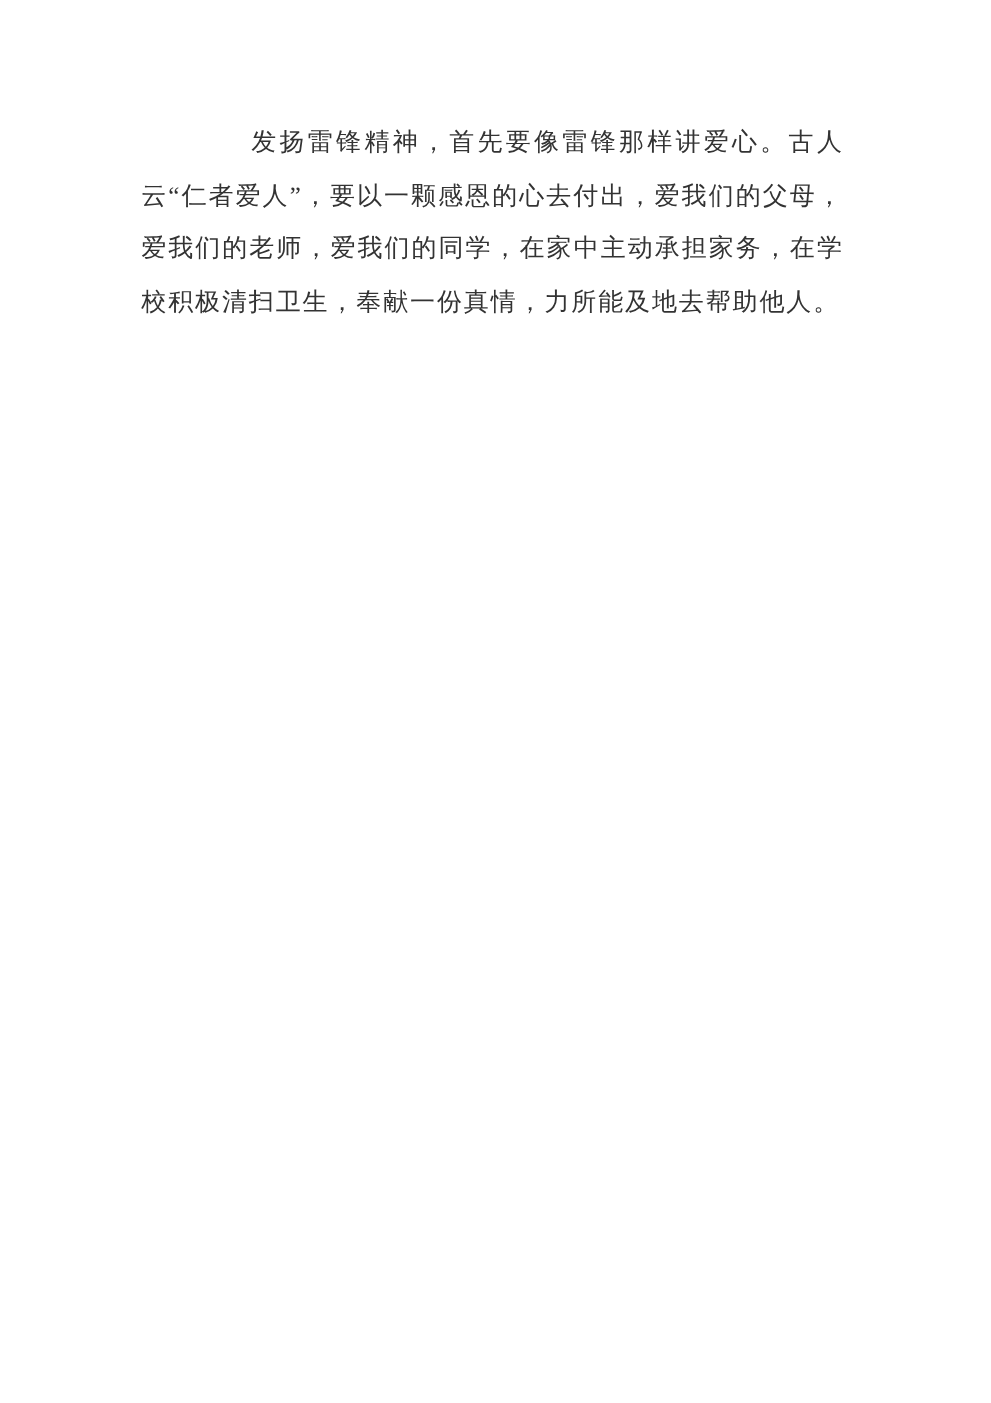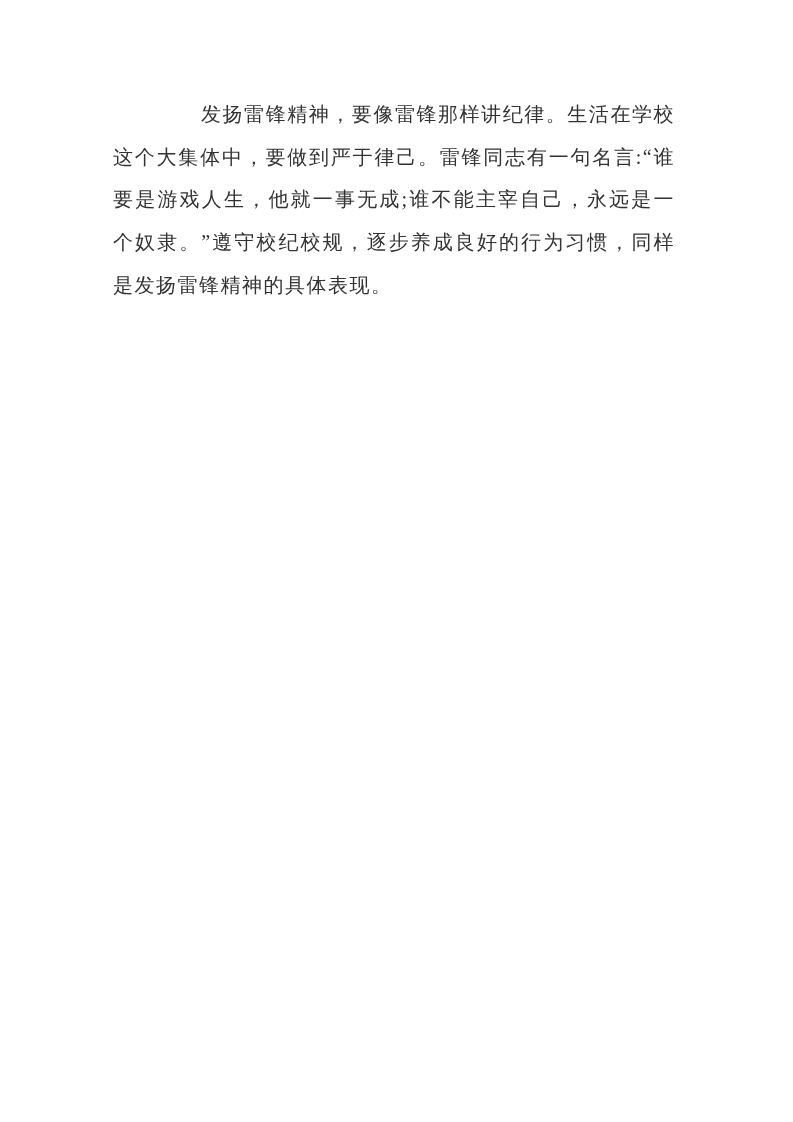--- a/index.html
+++ b/index.html
@@ -31,14 +31,14 @@
     word-break: break-all;
   }
   .para.indent {
     text-indent: 88px;
   }
 </style>
 </head>
 <body>
 
 <div class="page">
-  <p class="para indent">发扬雷锋精神，要像雷锋那样讲纪律。生活在学校这个大集体中，要做到严于律己。雷锋同志有一句名言:“谁要是游戏人生，他就一事无成;谁不能主宰自己，永远是一个奴隶。”遵守校纪校规，逐步养成良好的行为习惯，同样是发扬雷锋精神的具体表现。</p>
+  <p class="para indent">发扬雷锋精神，首先要像雷锋那样讲爱心。古人云“仁者爱人”，要以一颗感恩的心去付出，爱我们的父母，爱我们的老师，爱我们的同学，在家中主动承担家务，在学校积极清扫卫生，奉献一份真情，力所能及地去帮助他人。</p>
 </div>
 
 </body></html>

